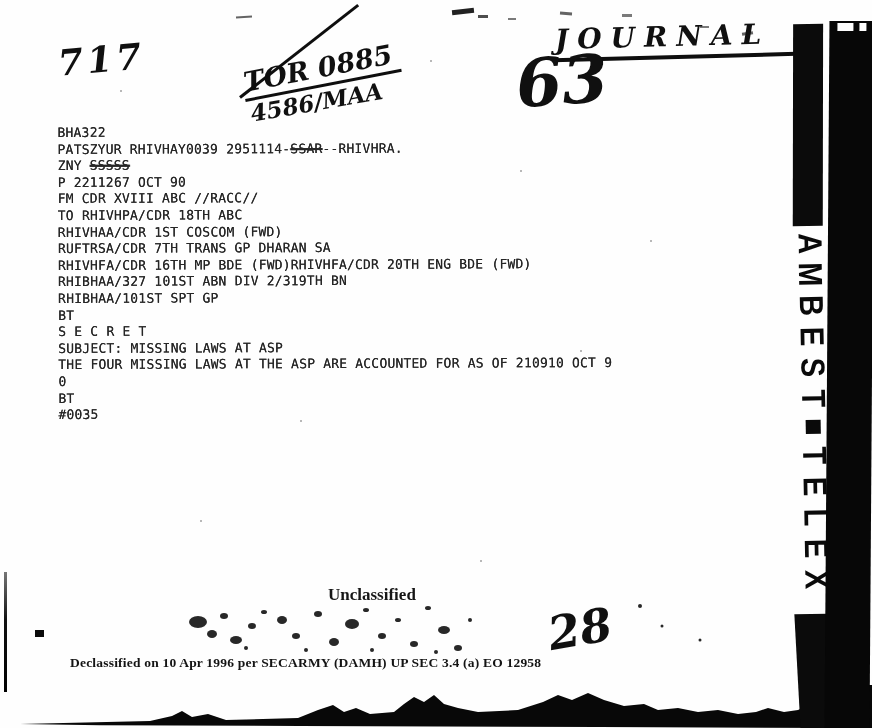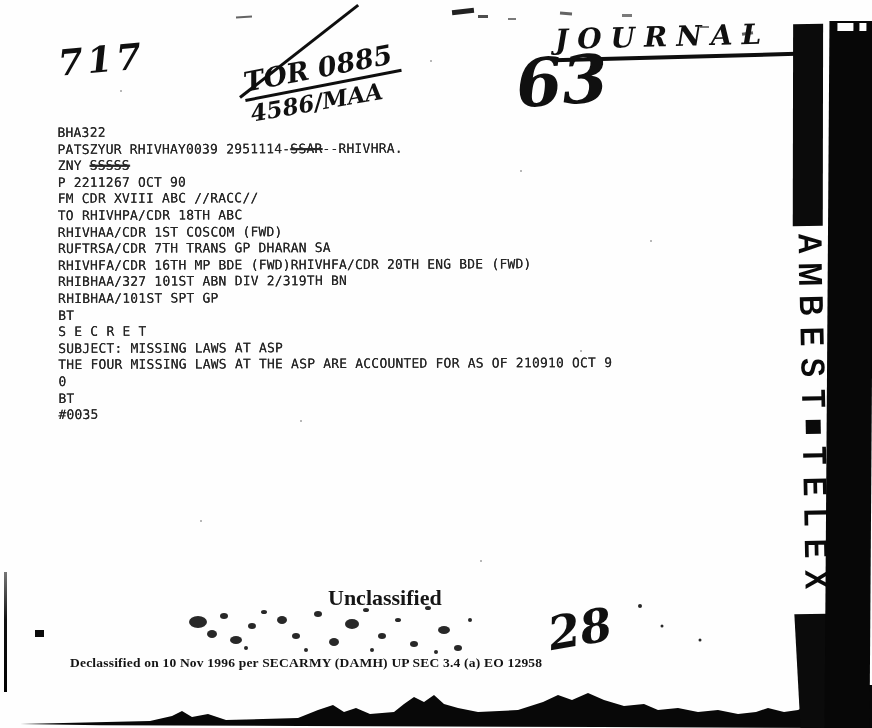--- a/index.html
+++ b/index.html
@@ -37,21 +37,21 @@
   .hw-63{left:516px;top:42px;font-size:66px;transform:rotate(-4deg);}
   .hw-28{left:548px;top:602px;font-size:46px;transform:rotate(-10deg);}
   .hw-tor{position:absolute;left:243px;top:52px;transform:rotate(-9deg);font-family:"DejaVu Serif",serif;font-style:italic;font-weight:bold;color:#101010;}
   .hw-tor-l1{font-size:27px;border-bottom:3px solid #0e0e0e;padding:0 6px 1px 2px;transform:rotate(-2deg);}
   .hw-tor-l2{font-size:23px;padding-left:4px;transform:rotate(-1deg);}
   .hw-tor-slash{position:absolute;left:240px;top:96px;width:150px;height:3px;background:#0e0e0e;transform:rotate(-38deg);transform-origin:left center;}
 
   
   .classification{
     position:absolute;left:328px;top:585px;
-    font-family:"Liberation Serif",serif;font-weight:bold;font-size:22px;color:#161616;
+    font-family:"Liberation Serif",serif;font-weight:bold;font-size:17px;color:#161616;
   }
   .declass{
     position:absolute;left:70px;top:655px;
     font-family:"Liberation Serif",serif;font-weight:bold;font-size:13.5px;color:#141414;
     letter-spacing:.2px;
   }
 
   
   .strip-outer{
     position:absolute;left:827px;top:21px;width:45px;height:707px;
@@ -110,21 +110,21 @@
   </div>
   <div class="hw-tor-slash"></div>
 
   <div class="hw hw-journal">JOURNAL</div>
   <div class="hw hw-63">63</div>
   <div class="hw hw-28">28</div>
 
   <div class="telex" id="telex-body"><div class="line"><span>BHA322</span></div><div class="line"><span>PATSZYUR RHIVHAY0039 2951114-</span><span class="strike">SSAR</span><span>--RHIVHRA.</span></div><div class="line"><span>ZNY </span><span class="strike">SSSSS</span></div><div class="line"><span>P 2211267 OCT 90</span></div><div class="line"><span>FM CDR XVIII ABC //</span><span class="underline">RACC</span><span>//</span></div><div class="line"><span>TO RHIVHPA/CDR 18TH ABC</span></div><div class="line"><span>RHIVHAA/CDR 1ST COSCOM (FWD)</span></div><div class="line"><span>RUFTRSA/CDR 7TH TRANS GP DHARAN SA</span></div><div class="line"><span>RHIVHFA/CDR 16TH MP BDE (FWD)RHIVHFA/CDR 20TH ENG BDE (FWD)</span></div><div class="line"><span>RHIBHAA/327 101ST ABN DIV 2/319TH BN</span></div><div class="line"><span>RHIBHAA/101ST SPT GP</span></div><div class="line"><span>BT</span></div><div class="line"><span>S E C R E T</span></div><div class="line"><span>SUBJECT: MISSING LAWS AT ASP</span></div><div class="line"><span>THE FOUR MISSING LAWS AT THE ASP ARE ACCOUNTED FOR AS OF 210910 OCT 9</span></div><div class="line"><span>0</span></div><div class="line"><span>BT</span></div><div class="line"><span>#0035</span></div></div>
 
   <div class="classification">Unclassified</div>
-  <div class="declass">Declassified on 10 Nov 1996 per SECARMY (DAMH) UP SEC 3.4 (a) EO 12958</div>
+  <div class="declass">Declassified on 10 Apr 1996 per SECARMY (DAMH) UP SEC 3.4 (a) EO 12958</div>
 
   <svg class="artifact-svg" style="top:590px;" width="872" height="100" viewBox="0 0 872 100">
     <g fill="#111" opacity="0.9">
       <ellipse cx="198" cy="32" rx="9" ry="6"></ellipse>
         <ellipse cx="212" cy="44" rx="5" ry="4"></ellipse>
       <ellipse cx="224" cy="26" rx="4" ry="3"></ellipse>
         <ellipse cx="236" cy="50" rx="6" ry="4"></ellipse>
       <ellipse cx="252" cy="36" rx="4" ry="3"></ellipse>
         <ellipse cx="264" cy="22" rx="3" ry="2"></ellipse>
       <ellipse cx="282" cy="30" rx="5" ry="4"></ellipse>

